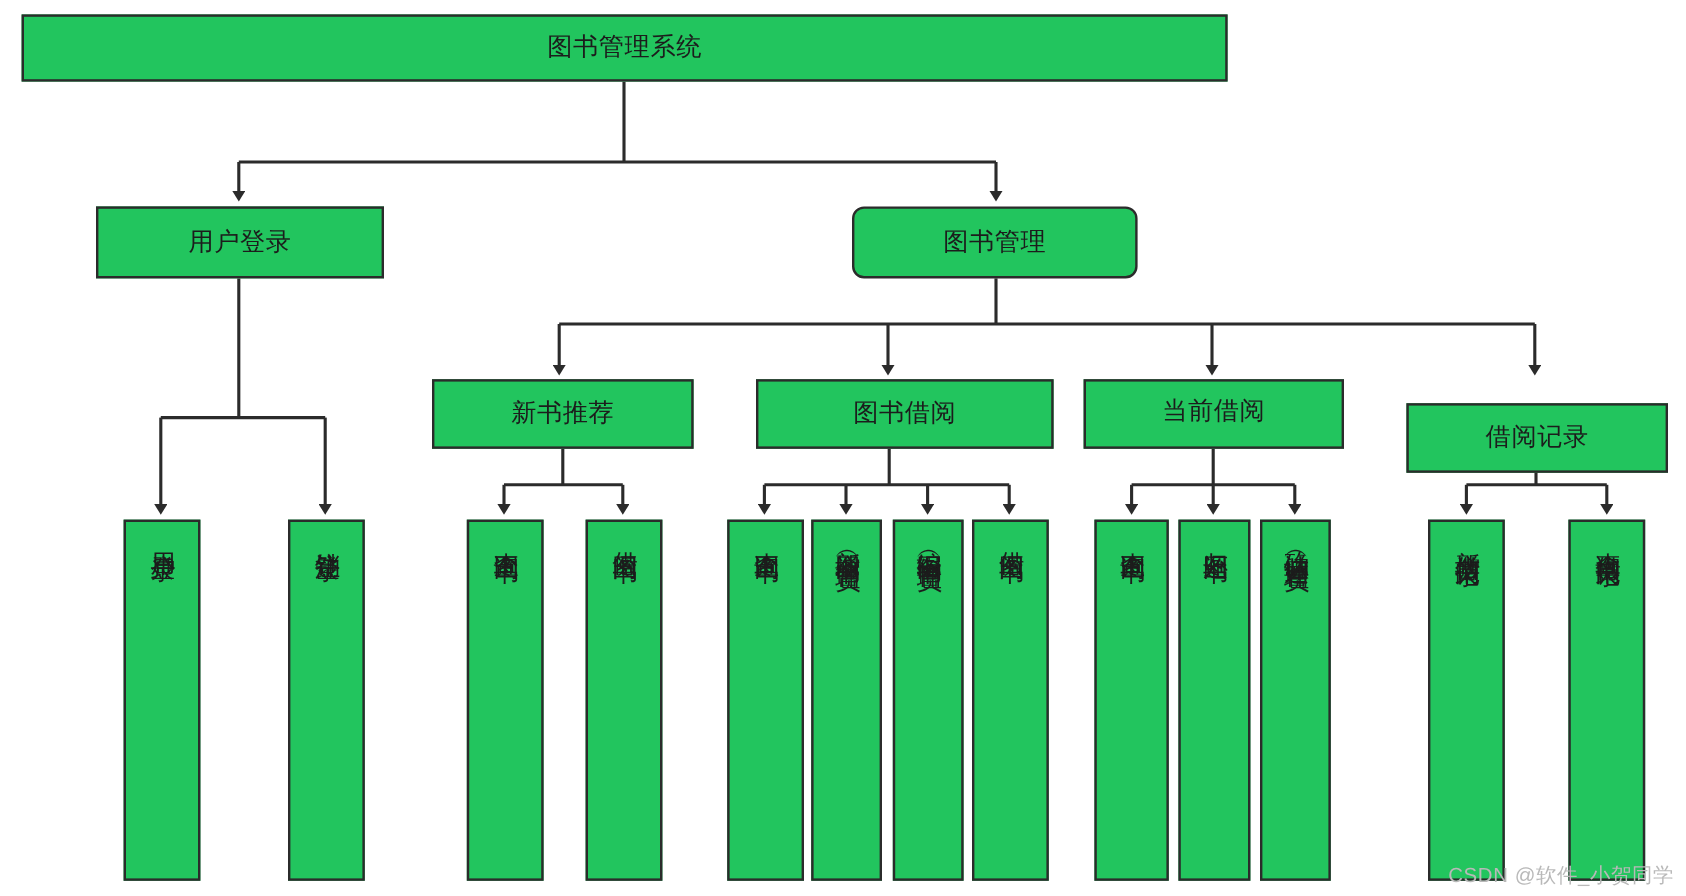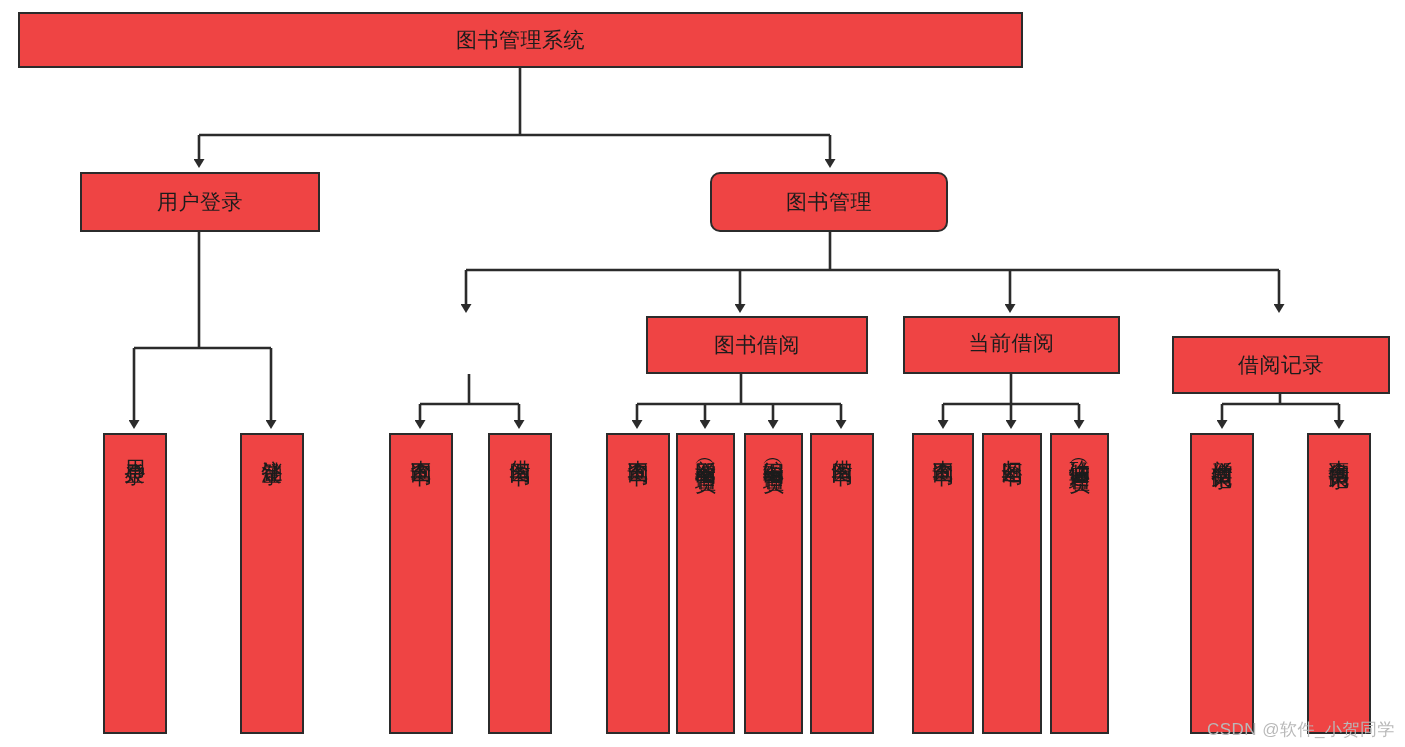--- a/index.html
+++ b/index.html
@@ -16,21 +16,21 @@
   }
   #edges{
     position:absolute;
     left:0; top:0;
     width:1405px; height:747px;
     pointer-events:none;
   }
   .node{
     position:absolute;
     box-sizing:border-box;
-    background:#ef4444;
+    background:#22c55e;
     border:2.5px solid #2b2b2b;
     display:flex;
     align-items:center;
     justify-content:center;
     z-index:2;
   }
   .node .lbl{
     font-size:21px;
     line-height:1.15;
     letter-spacing:0.5px;
@@ -127,22 +127,25 @@
   </div>
 
   <div class="node" style="left:80px; top:172px; width:240px; height:60px;">
     <span class="lbl">用户登录</span>
   </div>
 
   <div class="node" style="left:710px; top:172px; width:238px; height:60px;border-radius:10px;">
     <span class="lbl">图书管理</span>
   </div>
 
-
-  <div class="node" style="left:646px; top:316px; width:222px; height:58px;">
+  <div class="node" style="left:360px; top:316px; width:218px; height:58px;">
+    <span class="lbl">新书推荐</span>
+  </div>
+
+  <div class="node" style="left:630px; top:316px; width:248px; height:58px;">
     <span class="lbl">图书借阅</span>
   </div>
 
   <div class="node" style="left:903px; top:316px; width:217px; height:58px;font-family:Liberation Mono, monospace;">
     <span class="lbl">当前借阅</span>
   </div>
 
   <div class="node" style="left:1172px; top:316px; width:218px; height:58px;margin-top:20px;">
     <span class="lbl">借阅记录</span>
   </div>

